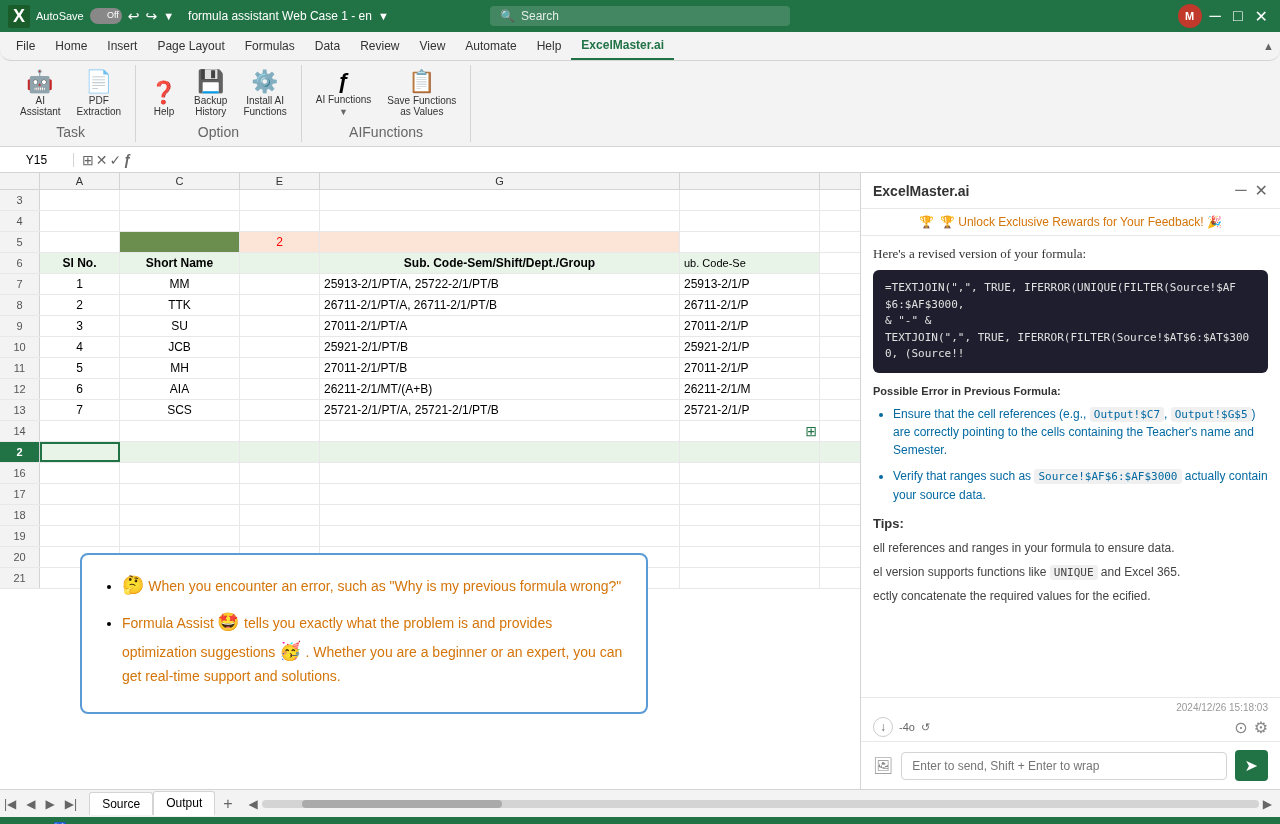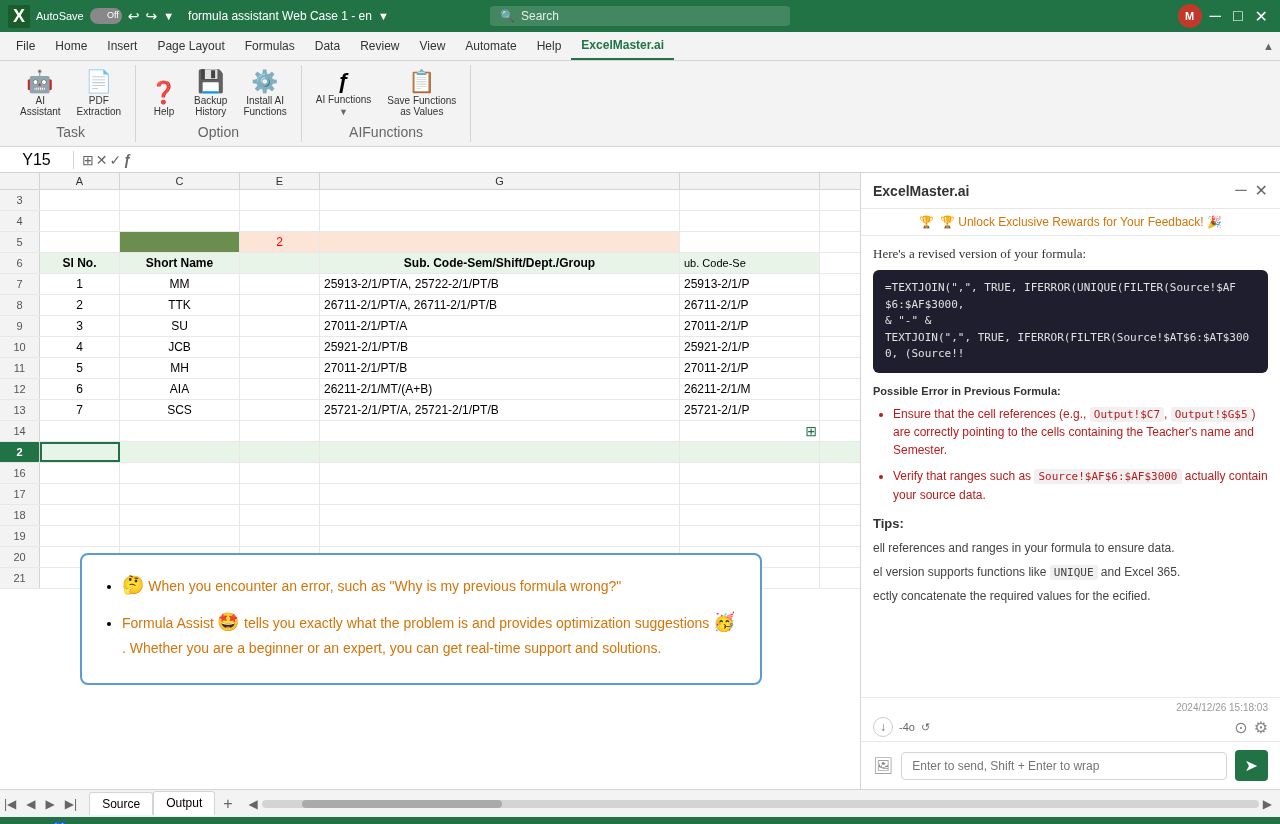--- a/index.html
+++ b/index.html
@@ -28,36 +28,36 @@
       gap: 6px;
       width: 300px;
       color: rgba(255,255,255,0.85);
       font-size: 12px;
     }
     .title-icon { font-size: 16px; cursor: pointer; color: white; padding: 2px 4px; }
     .avatar-circle { width: 24px; height: 24px; background: #c0392b; border-radius: 50%; display: flex; align-items: center; justify-content: center; font-size: 11px; font-weight: bold; color: white; }
 
     
     .ribbon { background: #f3f3f3; border-bottom: 1px solid #d4d4d4; }
-    .ribbon-tabs { display: flex; align-items: center; padding: 0 6px; border-bottom: 1px solid #d4d4d4; }
+    .ribbon-tabs { display: flex; align-items: center; padding: 0 6px; border-bottom: 1px solid #d4d4d4; border-radius: 11px; }
     .ribbon-tab { padding: 6px 10px; font-size: 12px; cursor: pointer; color: #333; }
     .ribbon-tab.active { color: #217346; border-bottom: 2px solid #217346; }
     .ribbon-tab.excel-master { color: #217346; font-weight: 600; }
 
     .ribbon-content { display: flex; align-items: stretch; padding: 4px 6px; gap: 0; min-height: 80px; }
     .ribbon-group { display: flex; flex-direction: column; align-items: center; border-right: 1px solid #d4d4d4; padding: 2px 8px; min-width: 60px; }
     .ribbon-group-buttons { display: flex; gap: 4px; align-items: flex-end; flex: 1; }
     .ribbon-group-label { font-size: 14px; color: #666; margin-top: 2px; padding-top: 2px; border-top: none; text-align: center; }
     .ribbon-btn { display: flex; flex-direction: column; align-items: center; gap: 2px; padding: 3px 6px; cursor: pointer; border-radius: 3px; min-width: 40px; }
     .ribbon-btn-icon { font-size: 22px; line-height: 1; }
     .ribbon-btn-label { font-size: 10px; color: #333; text-align: center; white-space: nowrap; }
 
     
     .formula-bar { display: flex; align-items: center; height: 26px; border-bottom: 1px solid #d4d4d4; padding: 0 4px; gap: 4px; background: white; }
-    .cell-ref { width: 70px; text-align: center; border-right: 1px solid #d4d4d4; padding-right: 4px; font-size: 16px; }
+    .cell-ref { width: 70px; text-align: center; border-right: 1px solid #d4d4d4; padding-right: 4px; font-size: 12px; }
     .formula-icons { display: flex; gap: 2px; align-items: center; padding: 0 4px; color: #666; font-size: 14px; }
     .formula-input { flex: 1; font-size: 12px; border: none; outline: none; padding: 2px 4px; }
 
     
     .main-area { display: flex; height: calc(824px - 32px - 120px - 26px - 30px); }
 
     
     .spreadsheet-area { flex: 1; display: flex; flex-direction: column; overflow: hidden; position: relative; }
     .col-headers { display: flex; background: #f3f3f3; border-bottom: 1px solid #d4d4d4; position: sticky; top: 0; }
     .col-header { border-right: 1px solid #d4d4d4; text-align: center; font-size: 11px; color: #333; padding: 2px 0; display: flex; align-items: center; justify-content: center; background: #f3f3f3; }
@@ -81,21 +81,21 @@
 
     
     .tooltip-box {
       position: absolute;
       left: 80px;
       top: 380px;
       background: white;
       border: 2px solid #5b9bd5;
       border-radius: 8px;
       padding: 16px 20px;
-      width: 682px;
+      width: 568px;
       z-index: 100;
       font-size: 14px;
       line-height: 1.6;
     }
     .tooltip-box ul { padding-left: 20px; }
     .tooltip-box li { margin-bottom: 8px; }
     .tooltip-emoji { font-size: 18px; }
     .tooltip-text-orange { color: #d4750a; font-weight: 500; }
 
     
@@ -118,21 +118,21 @@
       font-family: 'Consolas', monospace;
       font-size: 11px;
       margin-bottom: 12px;
       line-height: 1.5;
       white-space: pre-wrap;
       word-break: break-all;
     }
     .error-section { margin-bottom: 12px; }
     .error-title { font-weight: 600; font-size: 11px; color: #333; margin-bottom: 8px; }
     .error-list { padding-left: 20px; }
-    .error-list li { font-size: 12px; color: #b91c1c; margin-bottom: 8px; line-height: 1.5; }
+    .error-list li { font-size: 12px; color: #0369a1; margin-bottom: 8px; line-height: 1.5; }
     .inline-code { background: #f0f0f0; padding: 1px 4px; border-radius: 3px; font-family: monospace; font-size: 11px; }
     .tips-section { }
     .tips-title { font-weight: 600; font-size: 13px; color: #333; margin-bottom: 8px; }
     .tips-text { font-size: 12px; color: #444; line-height: 1.5; }
     .tips-text .inline-code { background: #f0f0f0; padding: 1px 4px; border-radius: 3px; font-family: monospace; font-size: 11px; }
 
     .side-panel-footer { border-top: 1px solid #e8e8e8; }
     .message-meta { display: flex; justify-content: flex-end; padding: 4px 12px 0; font-size: 10px; color: #999; }
     .footer-icons { display: flex; align-items: center; justify-content: space-between; padding: 4px 12px; }
     .footer-left { display: flex; gap: 6px; align-items: center; font-size: 11px; color: #666; }

